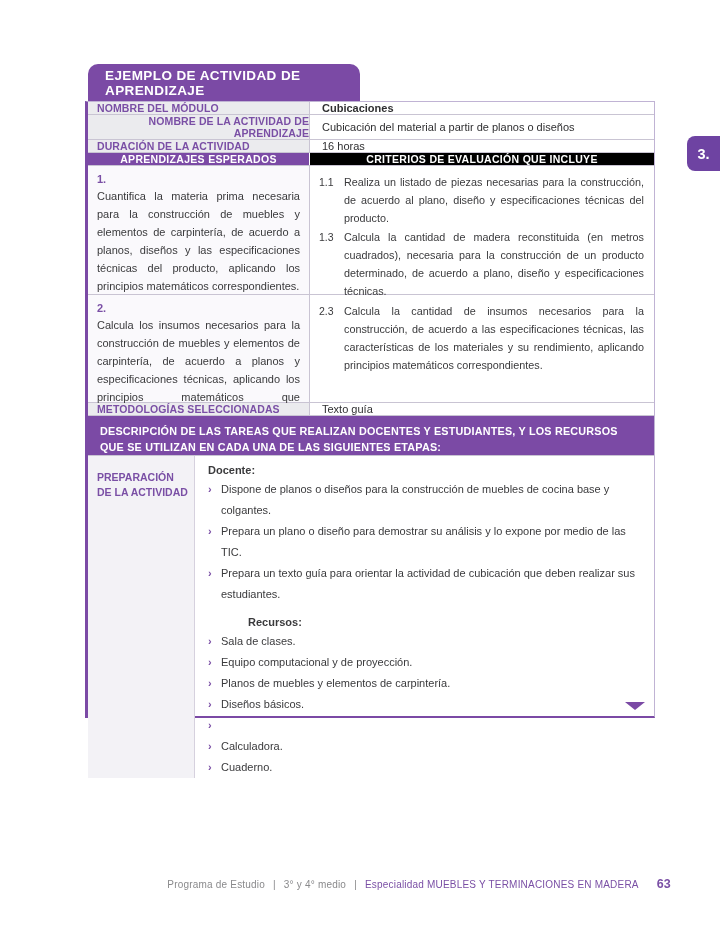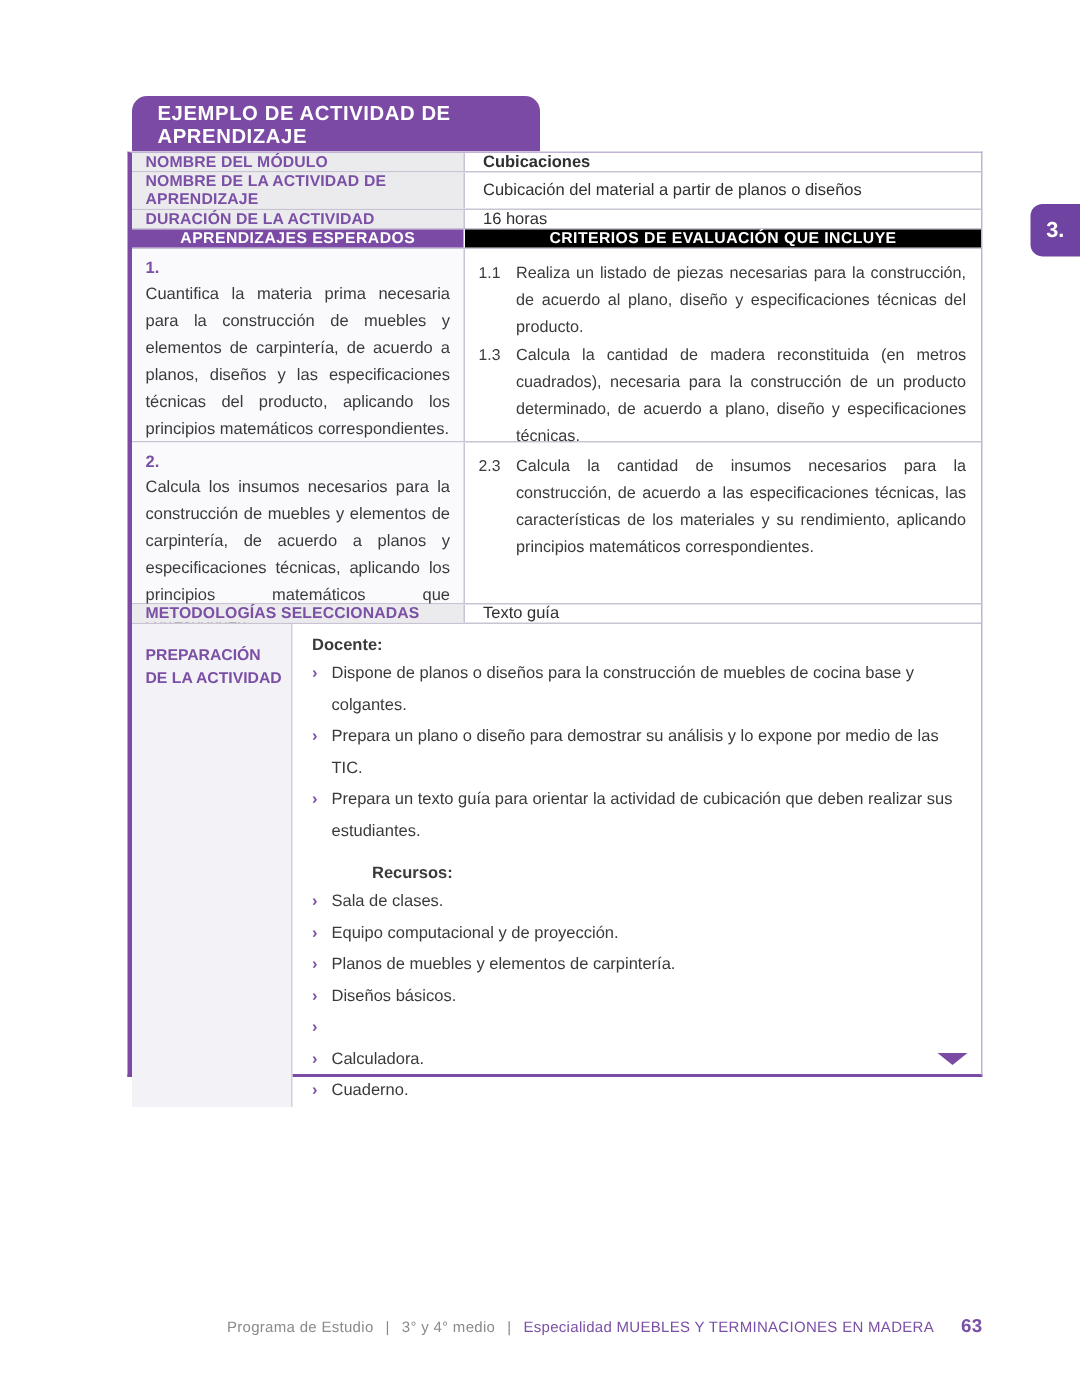--- a/index.html
+++ b/index.html
@@ -20,21 +20,21 @@
     display:flex;align-items:center;justify-content:center;
     font-size:14.5px;font-weight:bold;
   }
   .atable{
     position:absolute;left:85px;top:101px;width:570px;height:617px;
     box-sizing:border-box;background:#fff;
     border:1px solid #c0b3d4;border-left:3px solid #7b4aa5;border-bottom:2px solid #7b4aa5;
     display:flex;flex-direction:column;
   }
   .row{display:flex;border-bottom:1px solid #c9c4d3;box-sizing:border-box;}
-  .row.info{height:25px;}
+  .row.info{height:25px;text-align:right;}
   .label-cell{
     width:222px;flex-shrink:0;background:#ebebee;color:#7a4fa5;
     font-size:10.5px;font-weight:bold;letter-spacing:.1px;
     display:flex;align-items:center;padding-left:9px;box-sizing:border-box;
     border-right:1px solid #c9c4d3;
   }
   .value-cell{
     flex:1;display:flex;align-items:center;padding-left:12px;
     font-size:11px;color:#2f2f31;box-sizing:border-box;
   }
@@ -74,21 +74,21 @@
   .subhead{font-weight:bold;margin-bottom:3px;}
   .subhead.recursos{margin-top:11px;margin-left:40px;}
   .bullet-item{display:flex;line-height:21px;}
   .bullet{color:#7a4fa5;width:13px;flex-shrink:0;font-weight:bold;}
   .cont-triangle{
     position:absolute;right:9px;bottom:6px;width:0;height:0;
     border-left:10px solid transparent;border-right:10px solid transparent;
     border-top:8px solid #7b4aa5;
   }
   .footer{
-    position:absolute;left:0;top:877px;width:655px;
+    position:absolute;left:16px;top:877px;width:655px;
     display:flex;justify-content:flex-end;align-items:baseline;
     font-size:10px;color:#8a8a8c;letter-spacing:.2px;
   }
   .footer .seg{margin:0 4px;}
   .footer .purple{color:#7a4fa5;}
   .footer .pagenum{color:#7a4fa5;font-weight:bold;font-size:12.5px;margin-left:14px;}
 </style>
 </head>
 <body>
 
@@ -146,20 +146,21 @@
         <span class="crit-text">Calcula la cantidad de insumos necesarios para la construcción, de acuerdo a las especificaciones técnicas, las características de los materiales y su rendimiento, aplicando principios matemáticos correspondientes.</span>
       </div>
     </div>
   </div>
 
   <div class="row info metod">
     <div class="label-cell">METODOLOGÍAS SELECCIONADAS</div>
     <div class="value-cell">Texto guía</div>
   </div>
 
+  <div class="banner">DESCRIPCIÓN DE LAS TAREAS QUE REALIZAN DOCENTES Y ESTUDIANTES, Y LOS RECURSOS QUE SE UTILIZAN EN CADA UNA DE LAS SIGUIENTES ETAPAS:</div>
 
   <div class="row prep">
     <div class="prep-label">PREPARACIÓN DE LA ACTIVIDAD</div>
     <div class="prep-content">
       <div class="subhead">Docente:</div>
       <div class="bullet-item">
         <span class="bullet">›</span>
         <span>Dispone de planos o diseños para la construcción de muebles de cocina base y colgantes.</span>
       </div>
       <div class="bullet-item">

